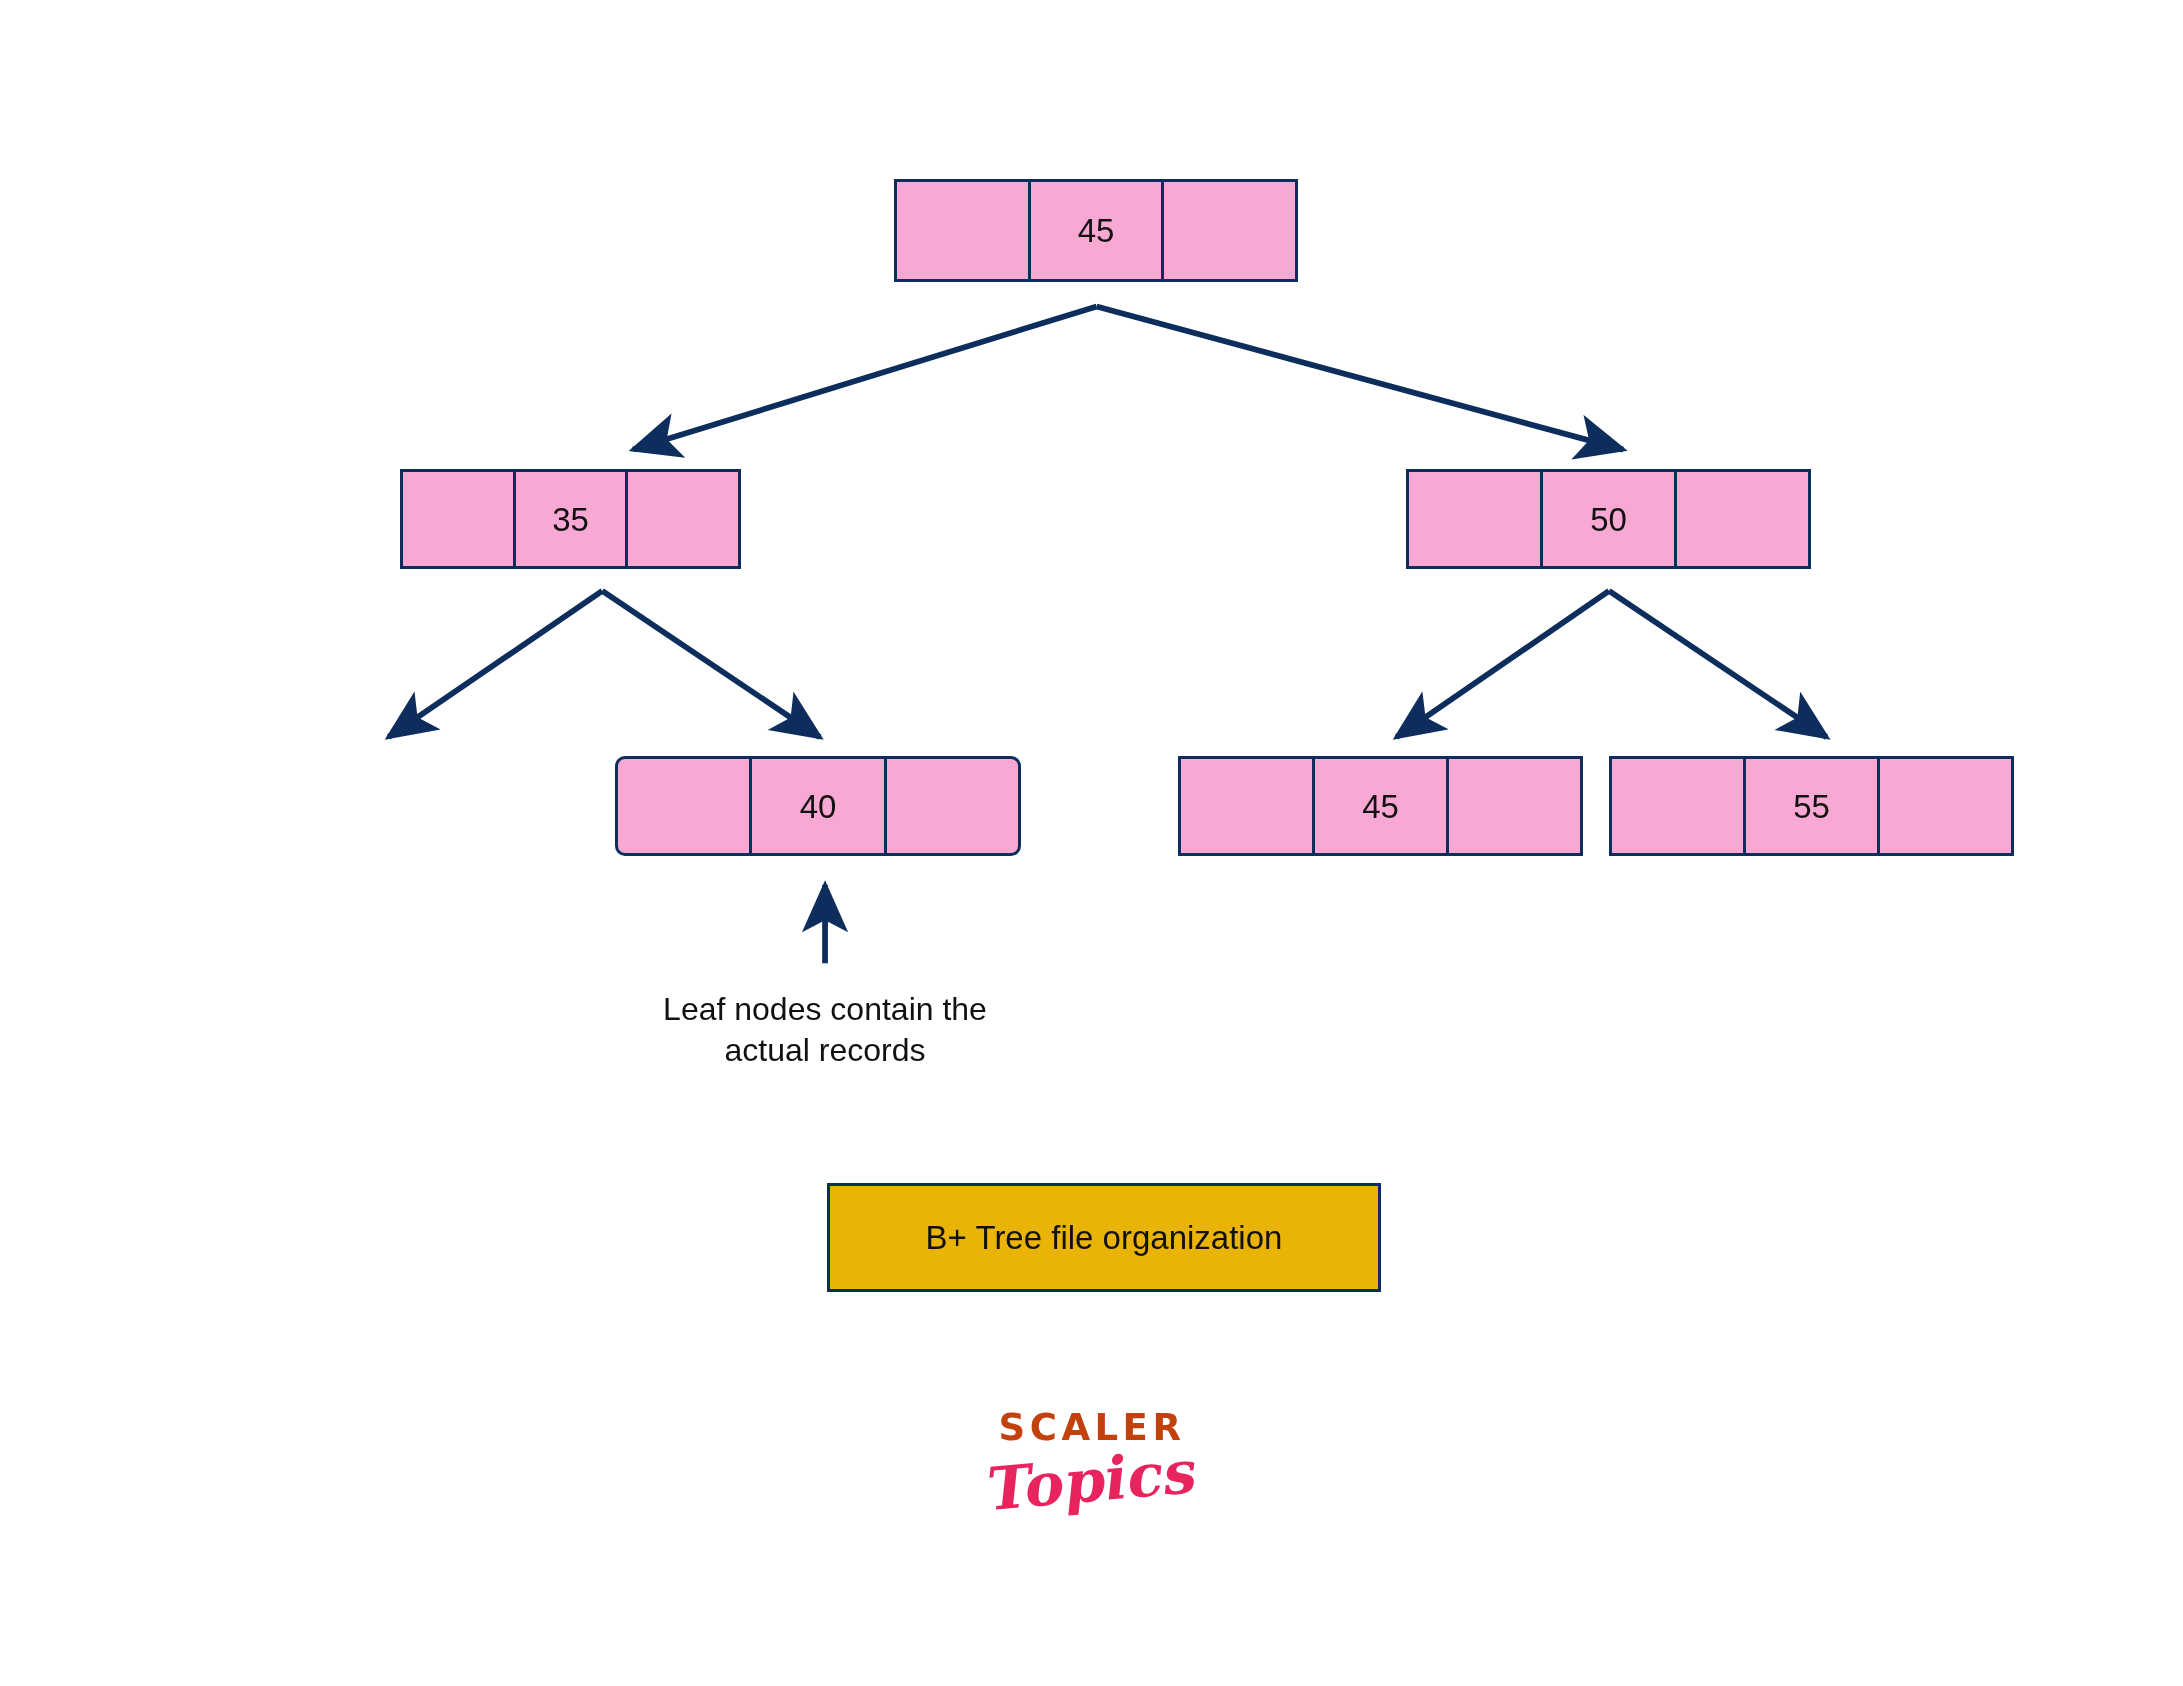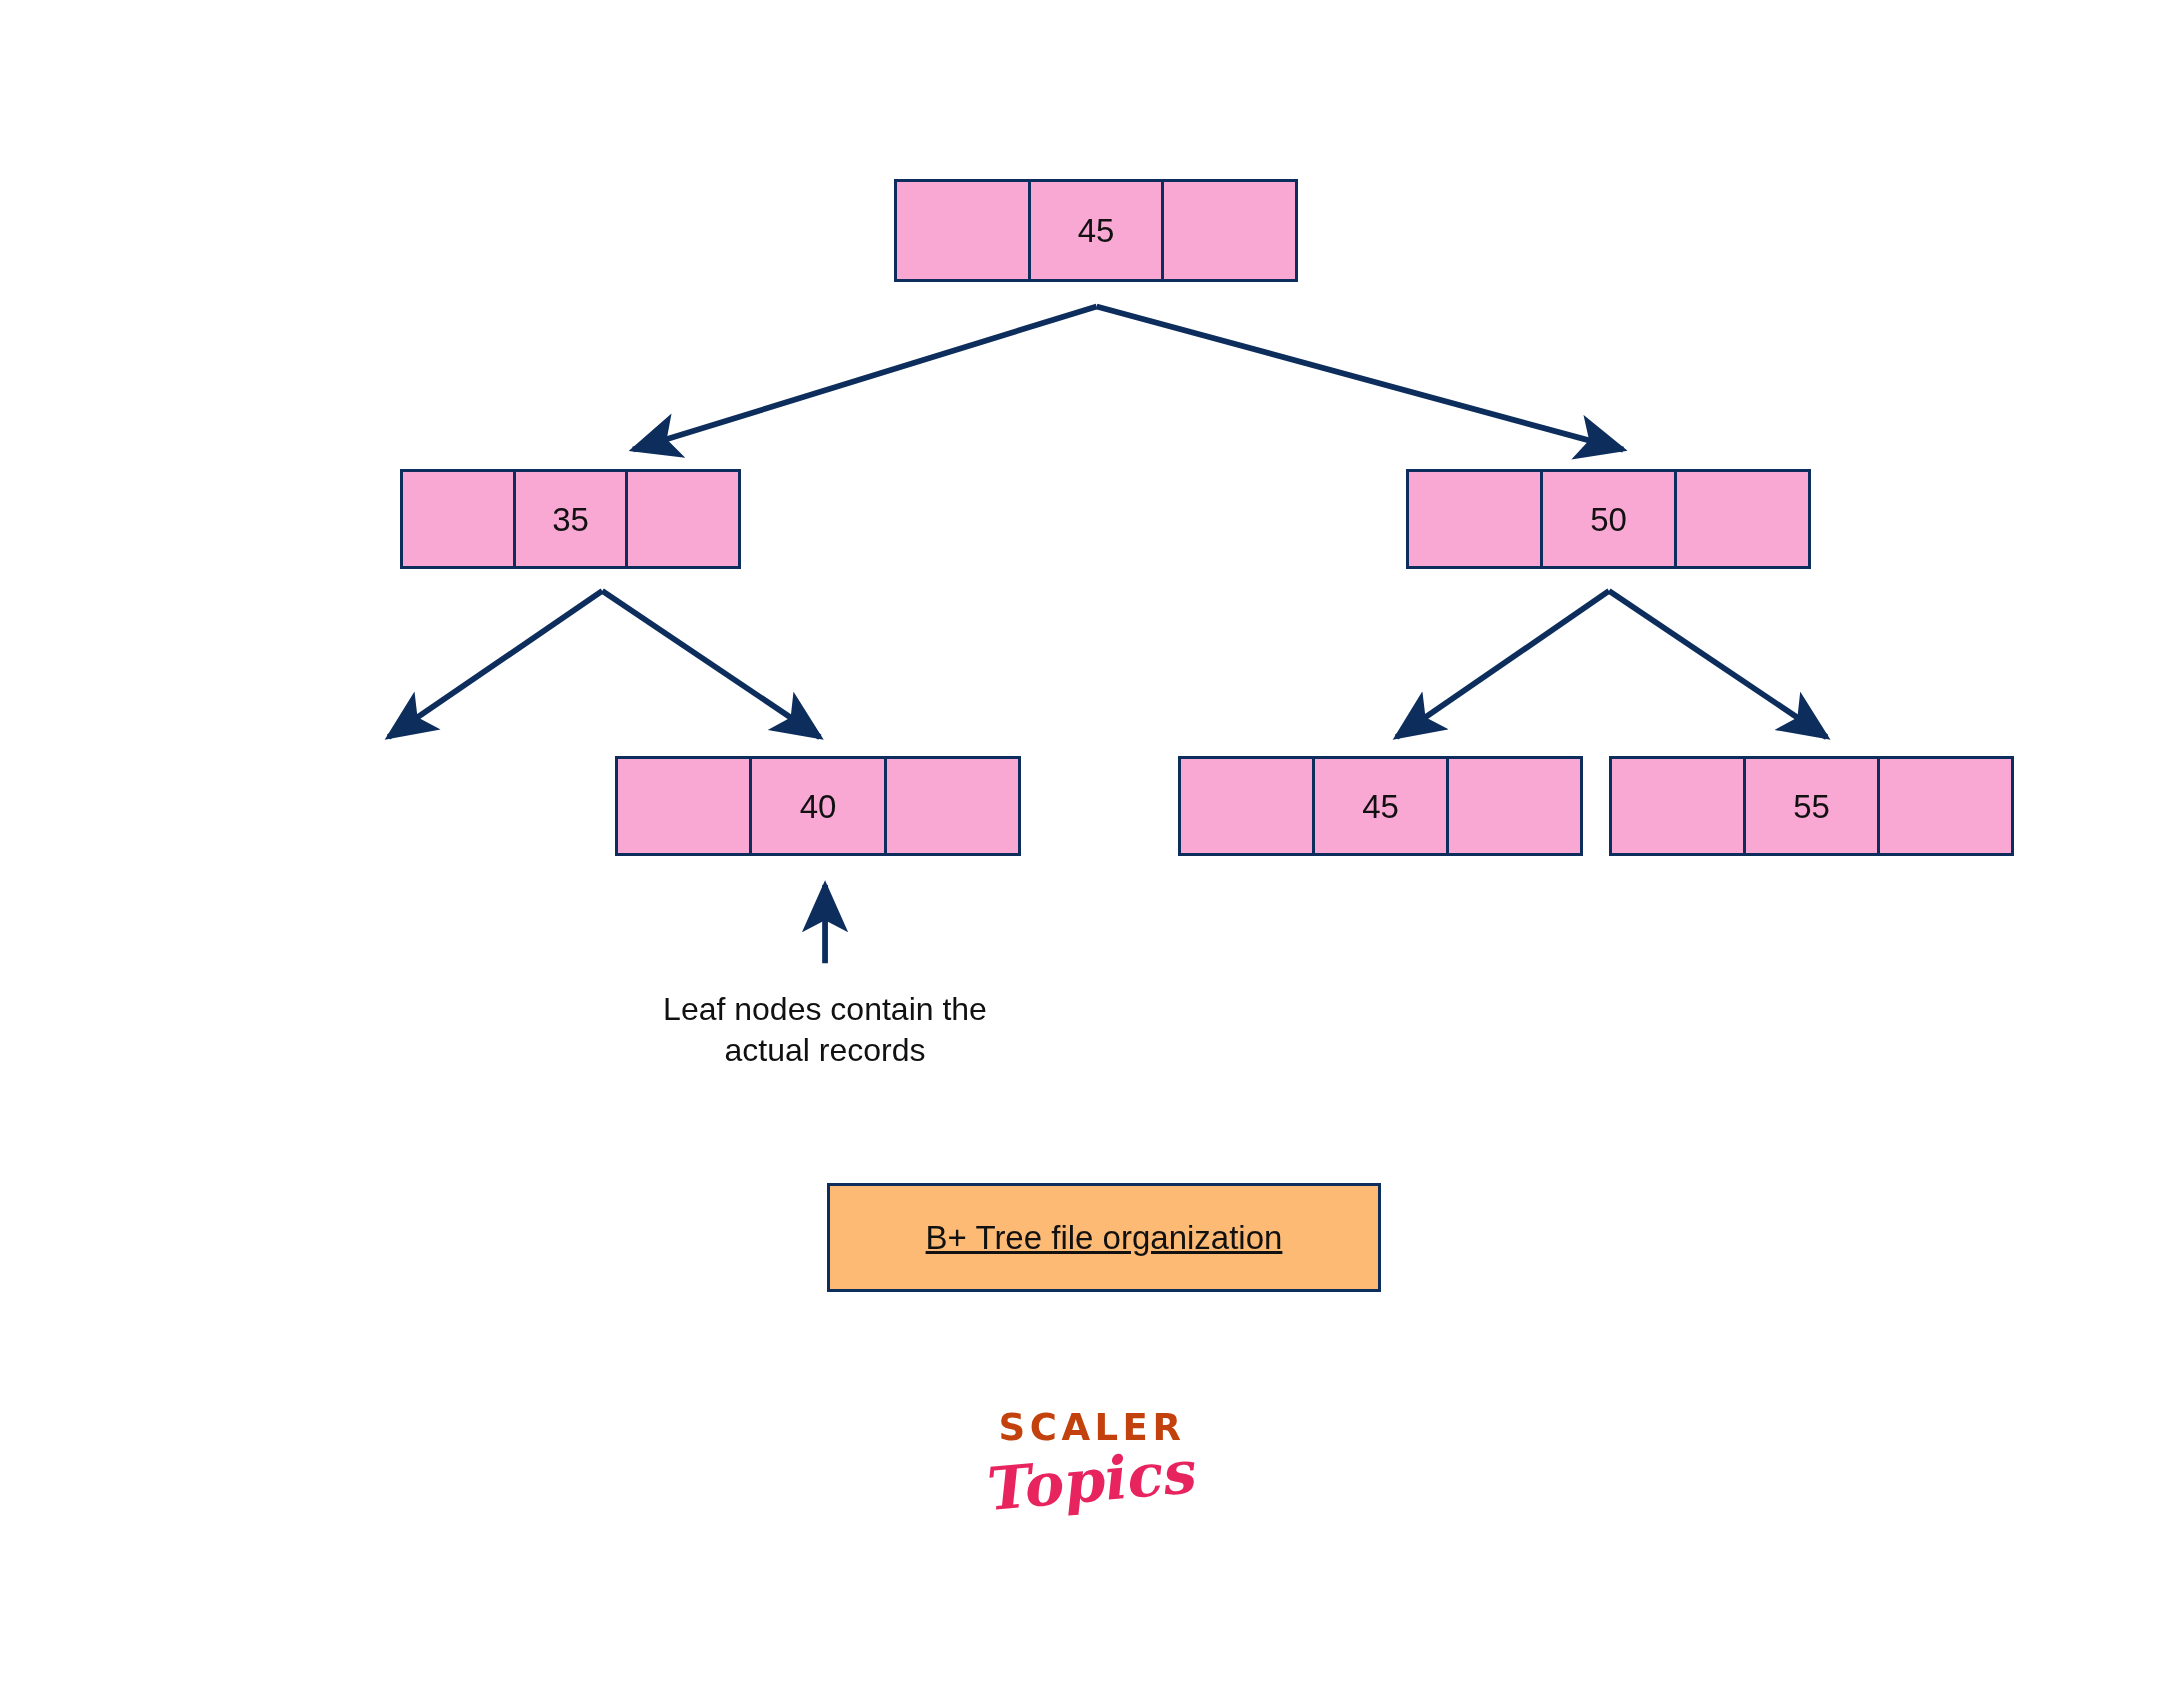--- a/index.html
+++ b/index.html
@@ -52,27 +52,26 @@
     font-size: 32px;
     color: #111111;
     line-height: 1.28;
     white-space: pre-line;
   }
   
   .title-box {
     position: absolute;
     box-sizing: border-box;
     border: 3.2px solid #0d2e5c;
-    background: #fdba74;
+    background: #eab308;
     display: flex;
     align-items: center;
     justify-content: center;
     font-size: 33px;
     color: #111111;
-    text-decoration: underline;
   }
   
   .logo {
     position: absolute;
     text-align: center;
     width: 334px;
   }
   .logo-scaler {
     display: block;
     font-family: "DejaVu Sans", sans-serif;
@@ -147,21 +146,21 @@
     <div class="cell"></div>
   </div>
 
   <div class="node" style="left:1406px; top:469px; width:405px; height:100px;">
     <div class="cell"></div>
     <div class="cell">50</div>
     <div class="cell"></div>
   </div>
 
 
-  <div class="node" style="left:615px; top:756px; width:406px; height:100px;">
+  <div class="node" style="left:615px; top:756px; width:406px; height:100px;border-radius:10px;">
     <div class="cell"></div>
     <div class="cell">40</div>
     <div class="cell"></div>
   </div>
 
   <div class="node" style="left:1178px; top:756px; width:405px; height:100px;">
     <div class="cell"></div>
     <div class="cell">45</div>
     <div class="cell"></div>
   </div>

